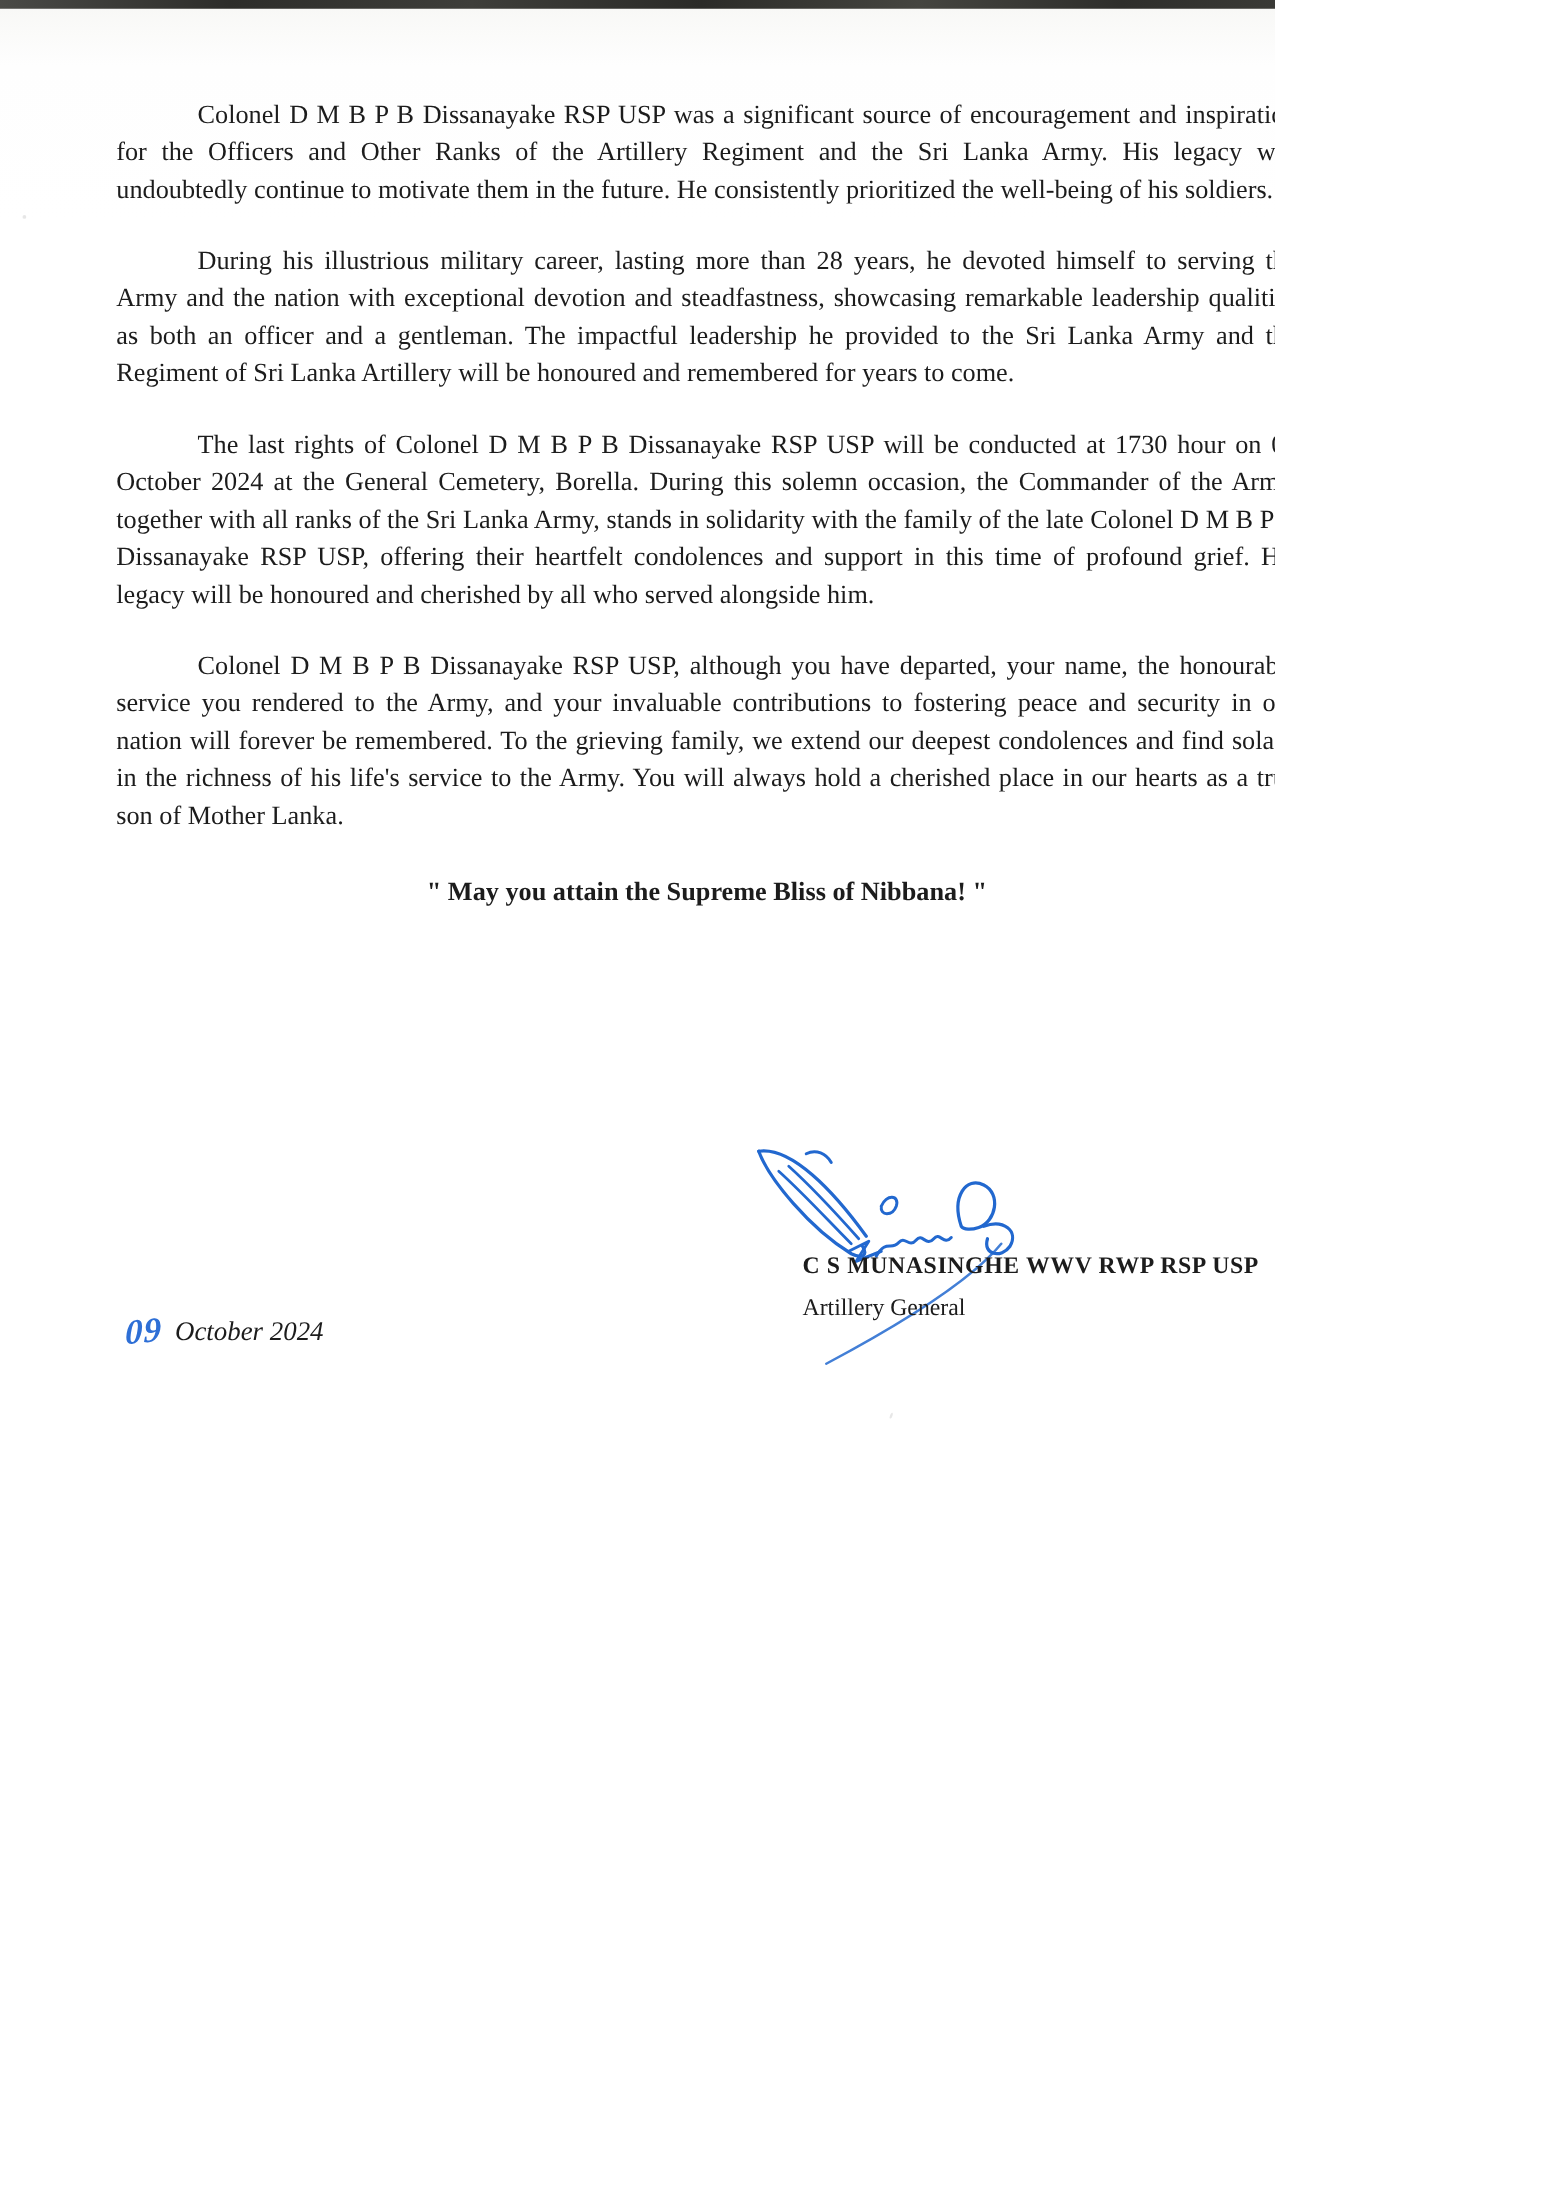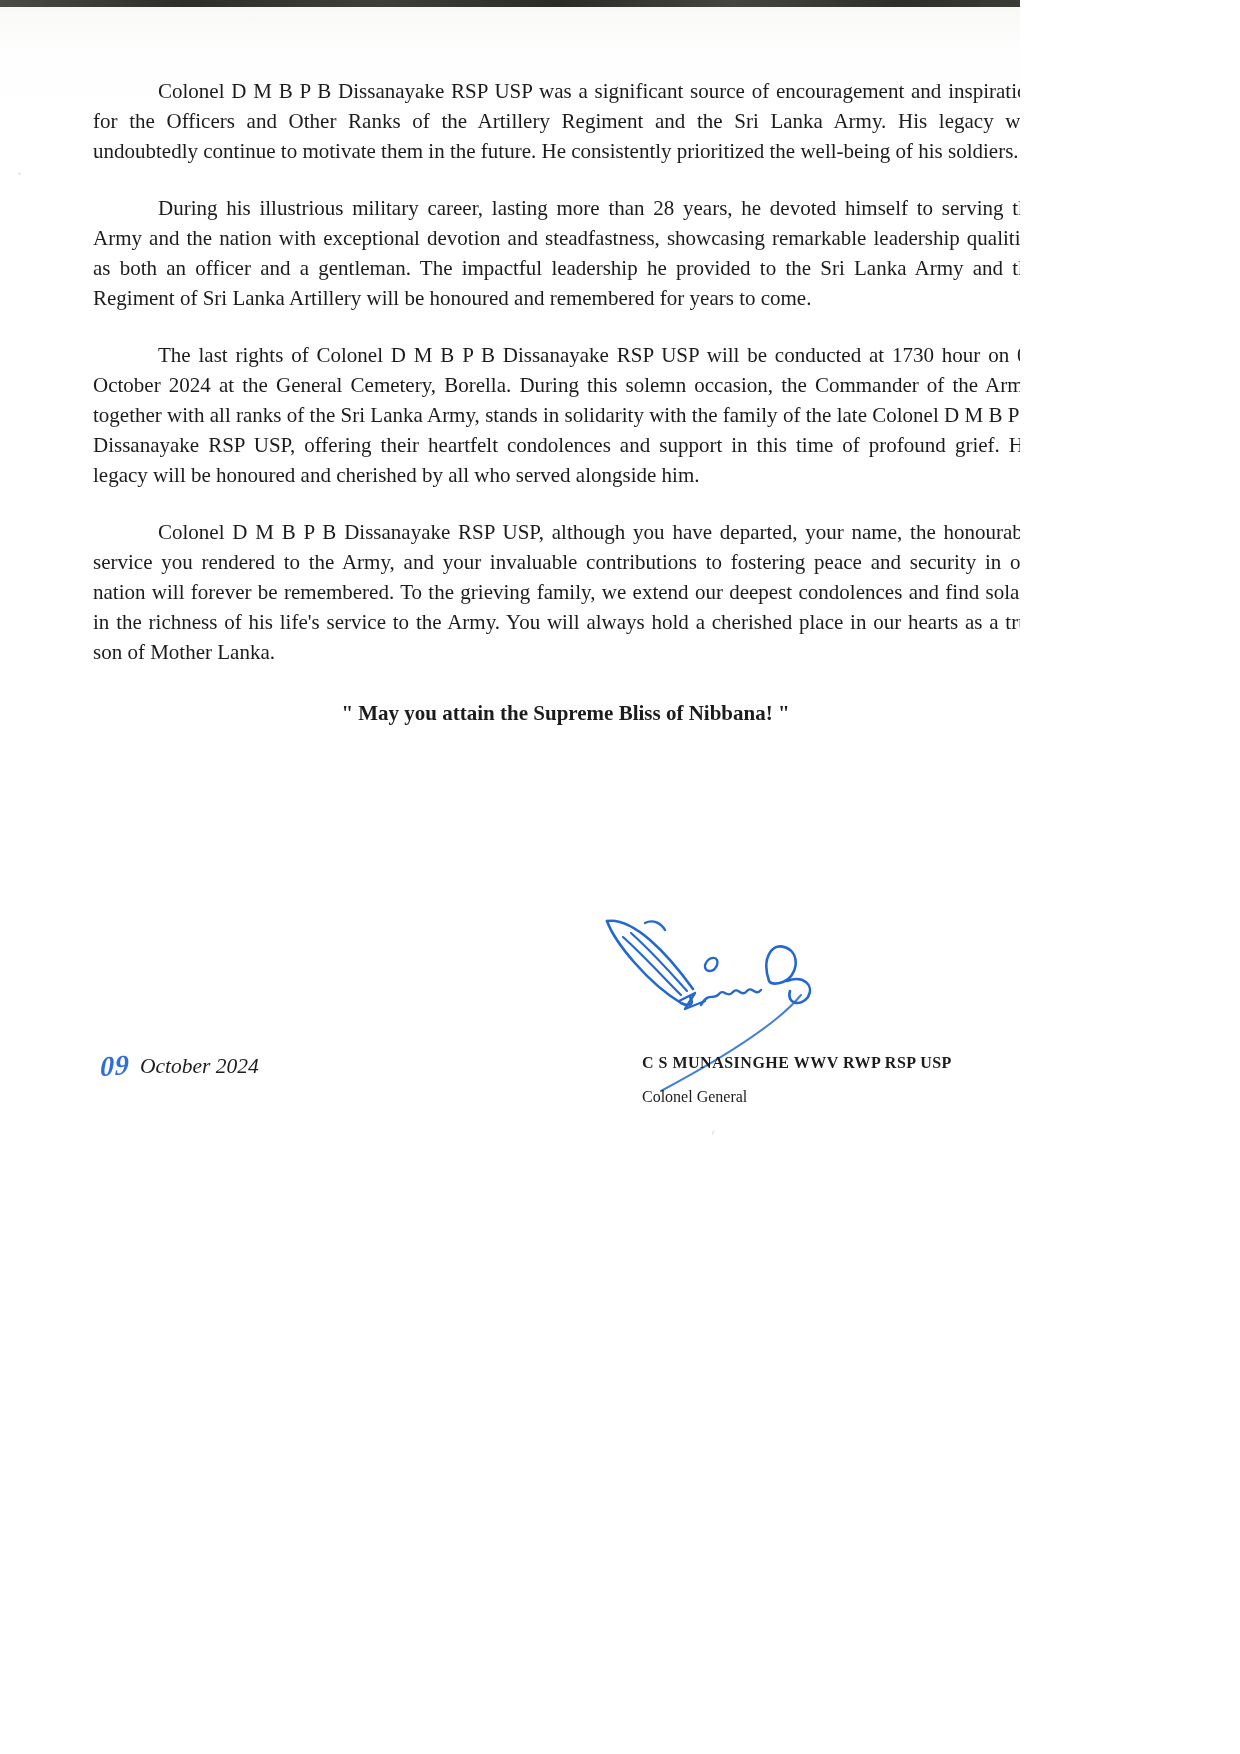--- a/index.html
+++ b/index.html
@@ -45,22 +45,22 @@
   .signature-svg {
     position: absolute;
     left: 593px;
     top: 903px;
     width: 240px;
     height: 195px;
   }
   .sig-block {
     position: absolute;
     left: 642px;
-    top: 1046px;
-    font-size: 16px;
+    top: 996px;
+    font-size: 19px;
     line-height: 34px;
     white-space: nowrap;
   }
   .sig-name { font-weight: bold; letter-spacing: 0.5px; }
   .date-block {
     position: absolute;
     left: 100px;
     top: 1050px;
     white-space: nowrap;
   }
@@ -115,21 +115,21 @@
       <path stroke-width="2.4" d="M112,62 C116,52 127,53 124,62 C121,70 111,70 112,62"></path>
       <path stroke-width="2.4" d="M108,102 C116,88 120,98 126,91 C131,85 134,96 140,89 C145,83 148,95 154,88 C159,82 162,94 168,87"></path>
       <path stroke-width="2.6" d="M176,78 C168,54 180,38 194,45 C208,52 204,74 190,79 C184,81 178,81 176,78"></path>
       <path stroke-width="2.6" d="M194,78 C210,72 222,82 215,94 C208,104 193,101 197,88"></path>
       <path stroke-width="2" opacity="0.85" d="M208,92 C185,120 130,155 68,188"></path>
     </g>
   </svg>
 
   <div class="sig-block">
     <div class="sig-name">C S MUNASINGHE WWV RWP RSP USP</div>
-    <div>Colonel General</div>
+    <div>Artillery General</div>
   </div>
 
   <div class="date-block">
     <span class="hand-day">09</span><span class="date-text">October 2024</span>
   </div>
 
   <div class="speck s1"></div>
   <div class="speck s2"></div>
   <div class="speck s3"></div>
 

